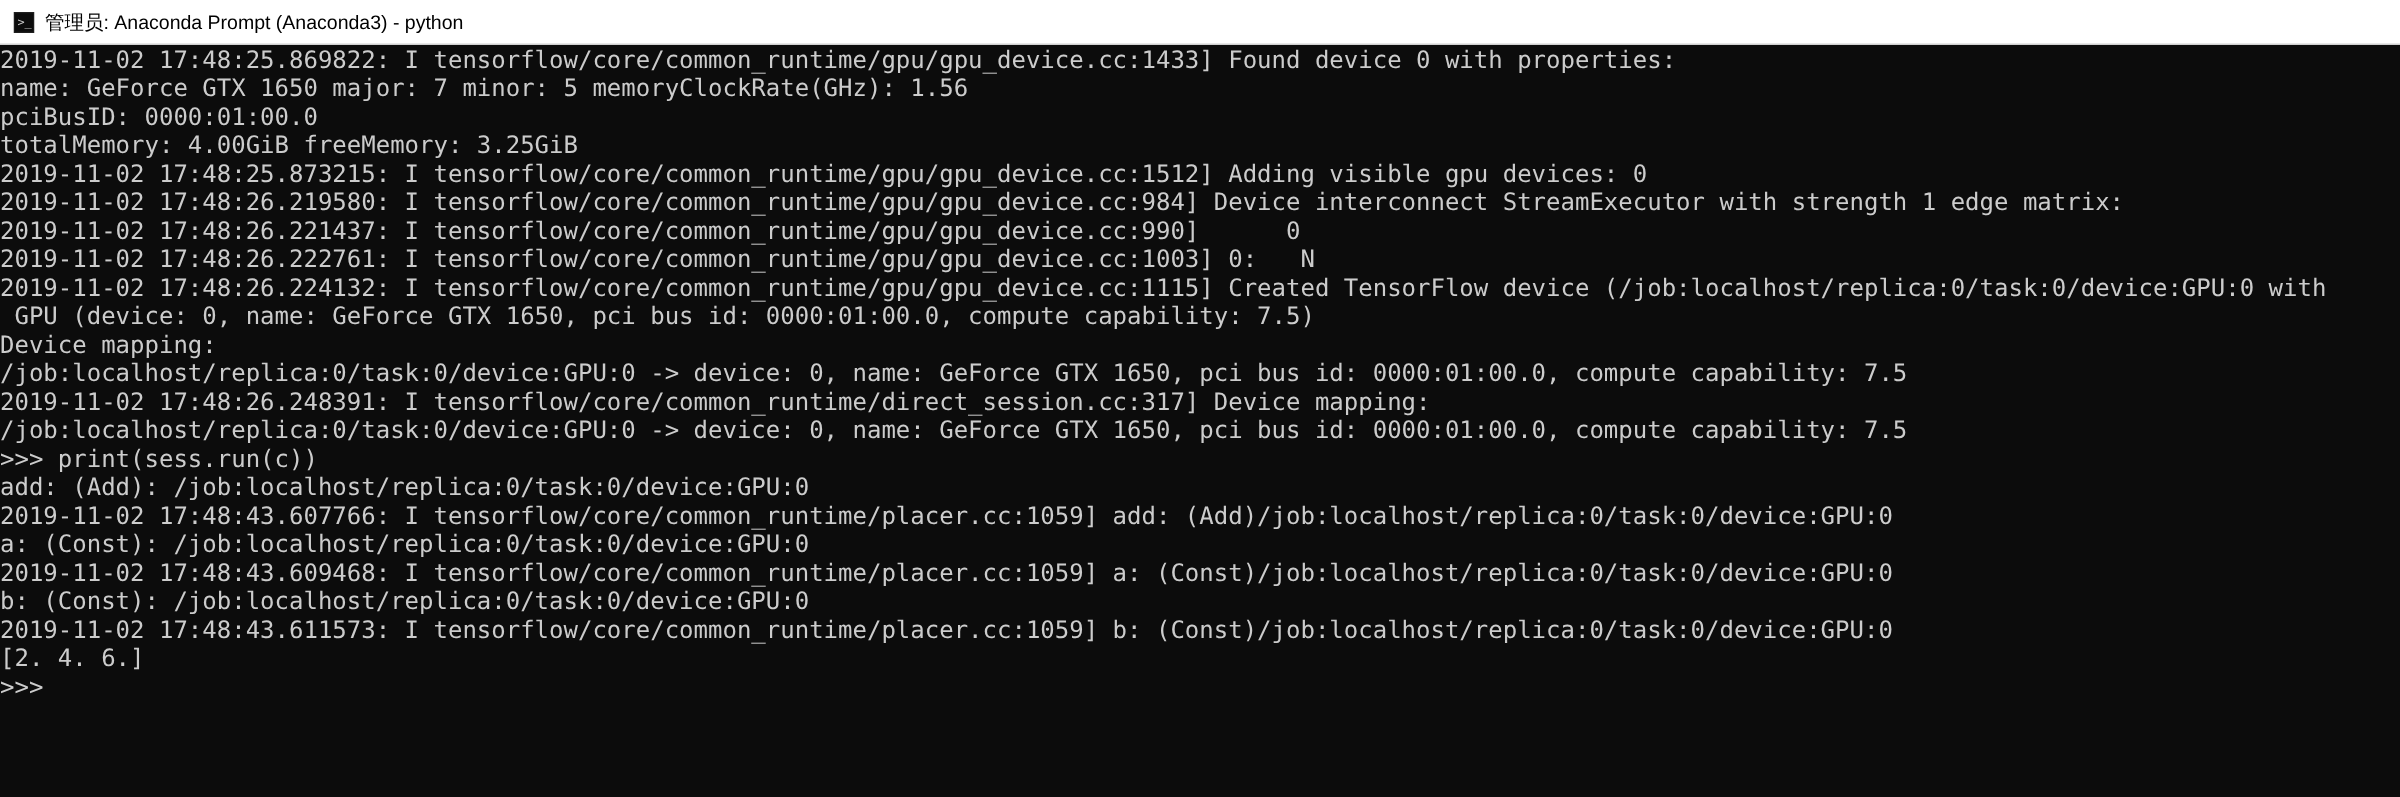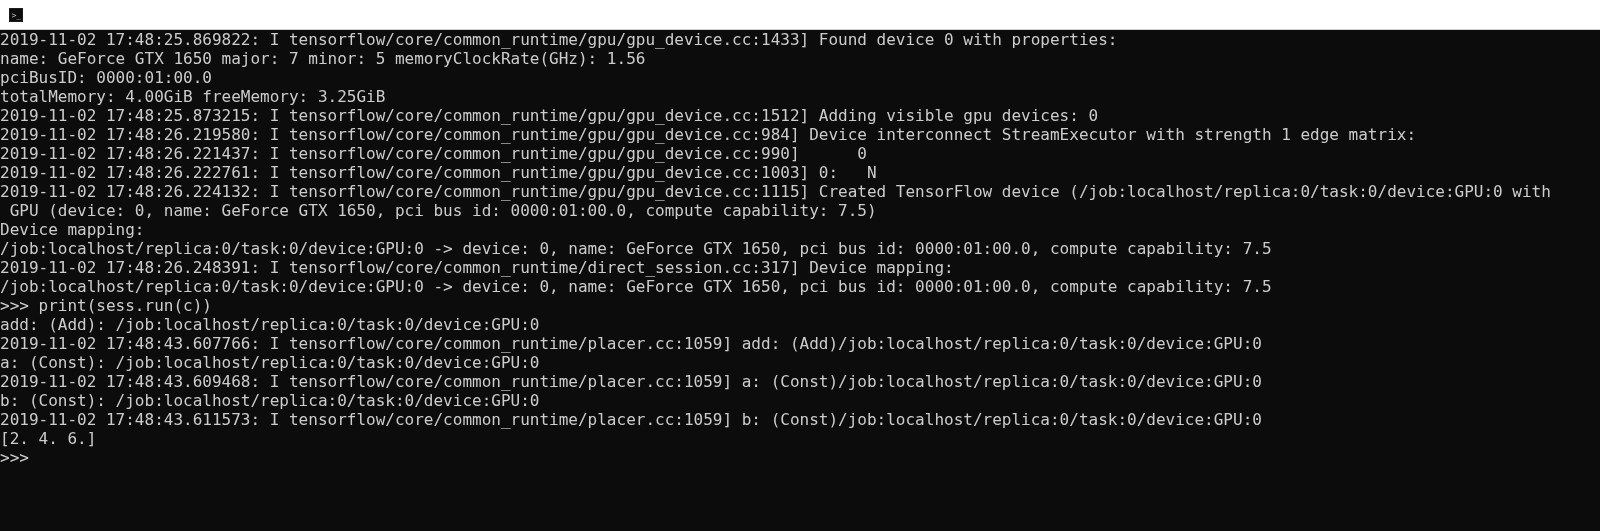--- a/index.html
+++ b/index.html
@@ -44,15 +44,16 @@
 <body>
 
 <div class="titlebar">
   <span class="titlebar-icon">
     <svg viewBox="0 0 16 16">
       <rect x="0" y="0" width="16" height="16" fill="#1f1f1f"></rect>
       <rect x="1" y="1" width="14" height="14" fill="#0c0c0c"></rect>
       <text x="3" y="11" font-size="9" fill="#ccc" font-family="monospace">&gt;_</text>
     </svg>
   </span>
+  <span class="titlebar-text">管理员: Anaconda Prompt (Anaconda3) - python</span>
 </div>
 
 <div class="terminal" id="terminal"><span class="line">2019-11-02 17:48:25.869822: I tensorflow/core/common_runtime/gpu/gpu_device.cc:1433] Found device 0 with properties:</span><span class="line">name: GeForce GTX 1650 major: 7 minor: 5 memoryClockRate(GHz): 1.56</span><span class="line">pciBusID: 0000:01:00.0</span><span class="line">totalMemory: 4.00GiB freeMemory: 3.25GiB</span><span class="line">2019-11-02 17:48:25.873215: I tensorflow/core/common_runtime/gpu/gpu_device.cc:1512] Adding visible gpu devices: 0</span><span class="line">2019-11-02 17:48:26.219580: I tensorflow/core/common_runtime/gpu/gpu_device.cc:984] Device interconnect StreamExecutor with strength 1 edge matrix:</span><span class="line">2019-11-02 17:48:26.221437: I tensorflow/core/common_runtime/gpu/gpu_device.cc:990]      0</span><span class="line">2019-11-02 17:48:26.222761: I tensorflow/core/common_runtime/gpu/gpu_device.cc:1003] 0:   N</span><span class="line">2019-11-02 17:48:26.224132: I tensorflow/core/common_runtime/gpu/gpu_device.cc:1115] Created TensorFlow device (/job:localhost/replica:0/task:0/device:GPU:0 with</span><span class="line"> GPU (device: 0, name: GeForce GTX 1650, pci bus id: 0000:01:00.0, compute capability: 7.5)</span><span class="line">Device mapping:</span><span class="line">/job:localhost/replica:0/task:0/device:GPU:0 -&gt; device: 0, name: GeForce GTX 1650, pci bus id: 0000:01:00.0, compute capability: 7.5</span><span class="line">2019-11-02 17:48:26.248391: I tensorflow/core/common_runtime/direct_session.cc:317] Device mapping:</span><span class="line">/job:localhost/replica:0/task:0/device:GPU:0 -&gt; device: 0, name: GeForce GTX 1650, pci bus id: 0000:01:00.0, compute capability: 7.5</span><span class="line"></span><span class="line">&gt;&gt;&gt; print(sess.run(c))</span><span class="line">add: (Add): /job:localhost/replica:0/task:0/device:GPU:0</span><span class="line">2019-11-02 17:48:43.607766: I tensorflow/core/common_runtime/placer.cc:1059] add: (Add)/job:localhost/replica:0/task:0/device:GPU:0</span><span class="line">a: (Const): /job:localhost/replica:0/task:0/device:GPU:0</span><span class="line">2019-11-02 17:48:43.609468: I tensorflow/core/common_runtime/placer.cc:1059] a: (Const)/job:localhost/replica:0/task:0/device:GPU:0</span><span class="line">b: (Const): /job:localhost/replica:0/task:0/device:GPU:0</span><span class="line">2019-11-02 17:48:43.611573: I tensorflow/core/common_runtime/placer.cc:1059] b: (Const)/job:localhost/replica:0/task:0/device:GPU:0</span><span class="line">[2. 4. 6.]</span><span class="line">&gt;&gt;&gt;</span></div>
 
 </body></html>

